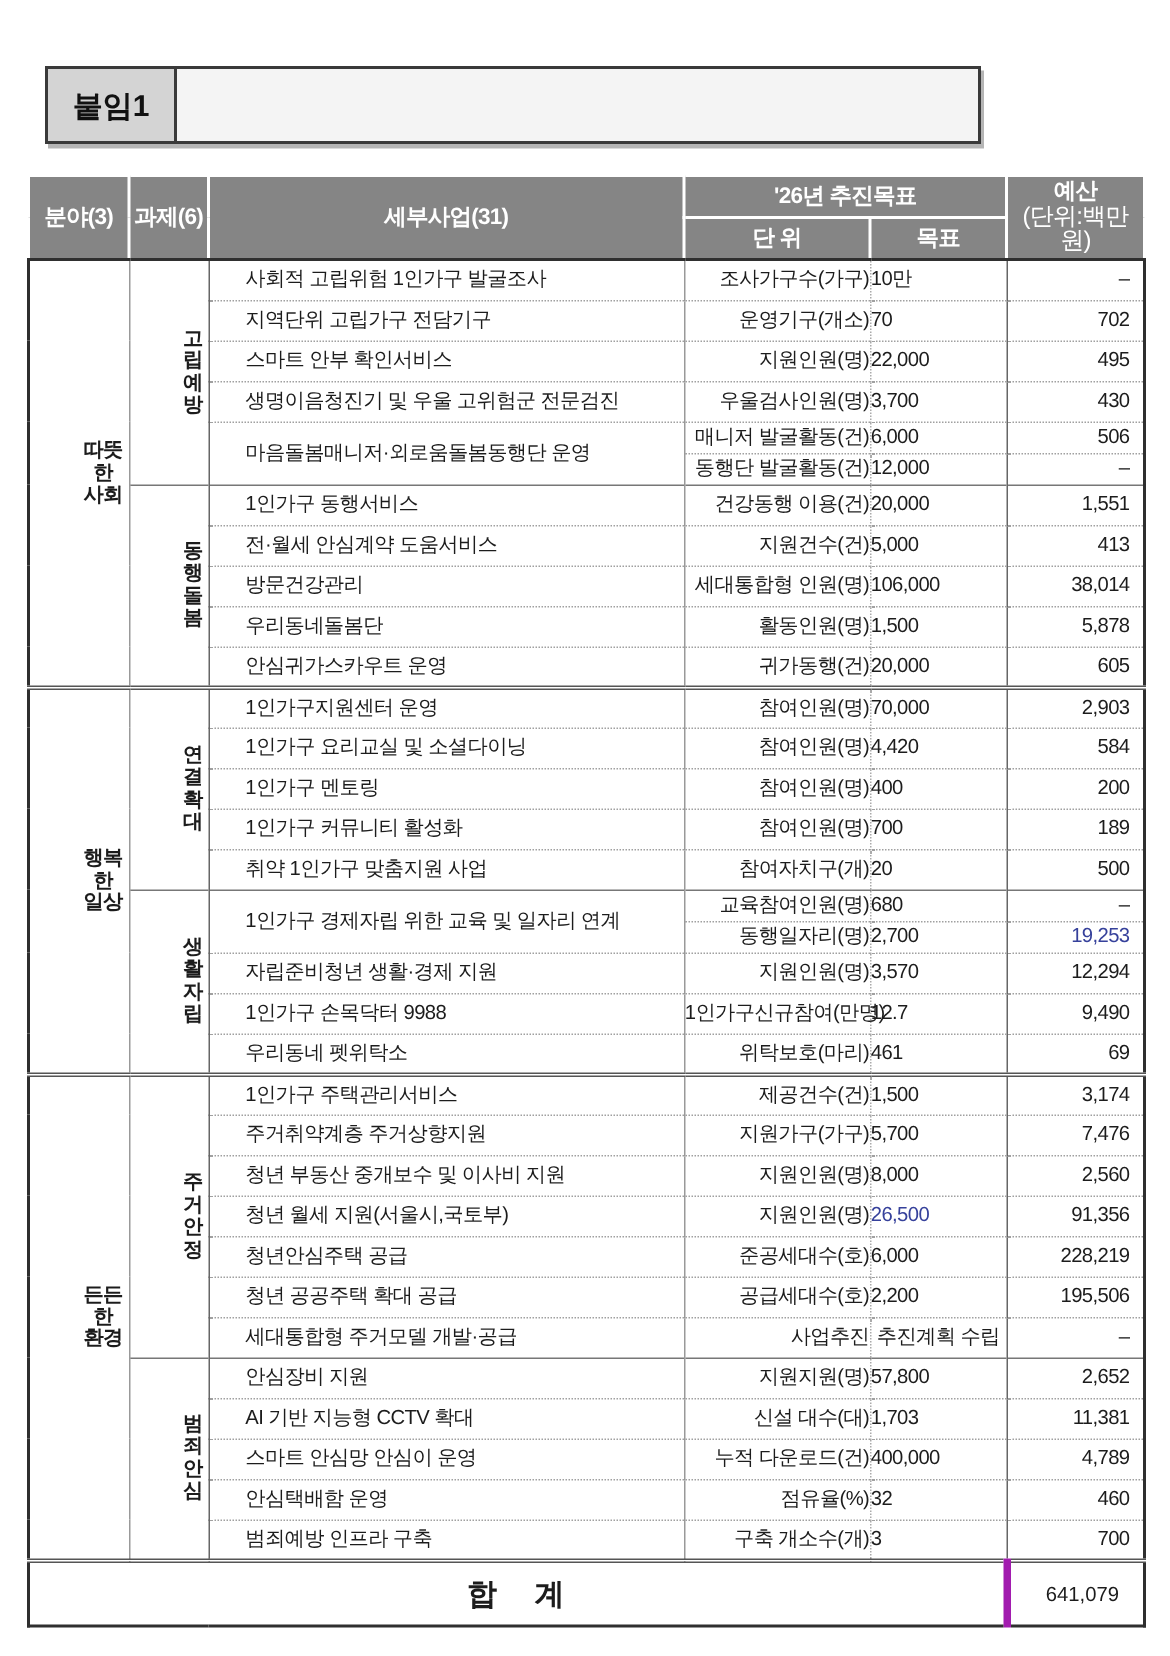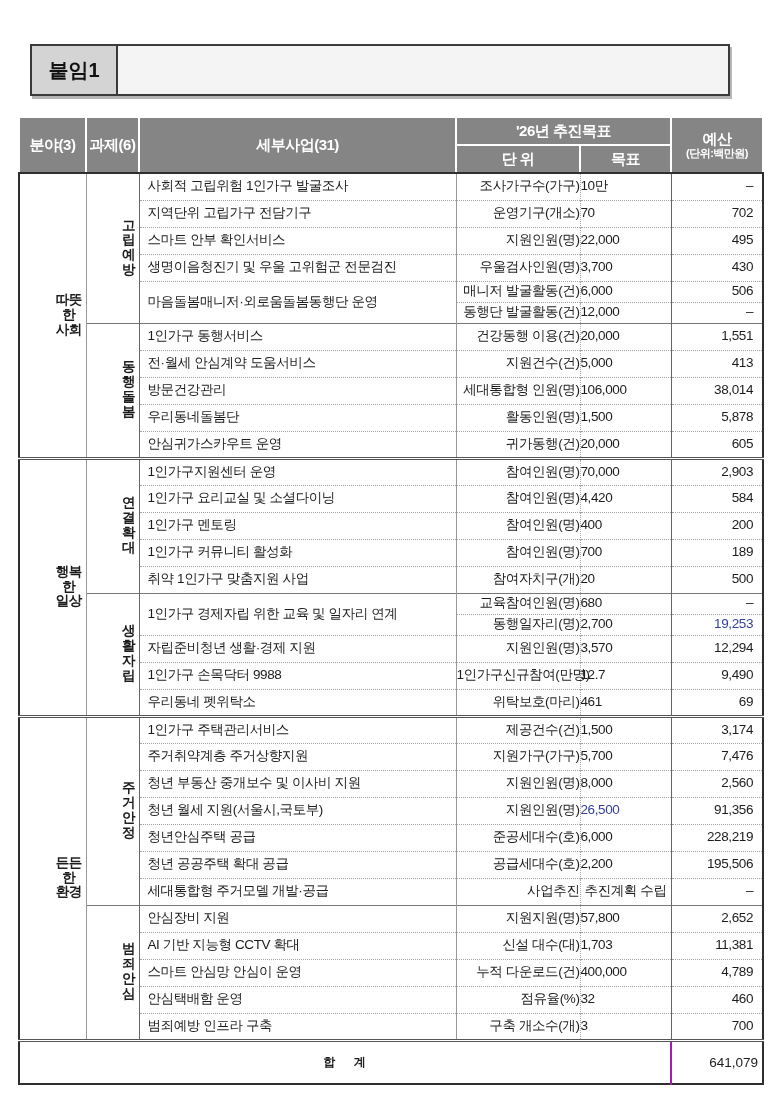--- a/index.html
+++ b/index.html
@@ -2,21 +2,21 @@
 <html style="--header-bg: #858585; --blue: #36419b;"><head>
 <meta charset="utf-8">
 <style>
   * { margin:0; padding:0; box-sizing:border-box; }
   html,body { width:780px; background:#ffffff; font-family:"Liberation Sans","DejaVu Sans",sans-serif; color:#1c1c1c; }
   body { height:1104px; overflow:hidden; }
 
   
   .title-bar {
     margin:44px 30px 20px 30px;
-    width:700px; height:52px;
+    width:624px; height:52px;
     border:2px solid #3a3a3a;
     background:#f4f4f4;
     display:flex; align-items:stretch;
     box-shadow:2px 3px 0 #b5b5b5;
   }
   .tag-box {
     width:86px; background:#d4d4d4;
     border-right:2px solid #3a3a3a;
     display:flex; align-items:center; justify-content:center;
     font-size:20px; font-weight:bold; color:#111;
@@ -35,46 +35,46 @@
     border:2px solid #2f2f2f;
   }
   thead th {
     background:var(--header-bg,#858585);
     color:#fff; font-weight:bold; font-size:15px;
     border:2px solid #fff;
     height:28px; line-height:1.05;
     letter-spacing:-0.5px;
   }
   thead th.hb { border-bottom:2px solid #2f2f2f; }
-  thead .budget-sub { display:block; font-size:11px; font-weight:bold; margin-top:1px; letter-spacing:-0.5px; }
+  thead .budget-sub { display:block; font-size:16px; font-weight:normal; margin-top:1px; letter-spacing:-0.5px; }
 
   tbody.main td { height:27px; font-size:13.5px; letter-spacing:-0.4px; line-height:1.1; }
   tbody.main tr.half td { height:21px; }
 
   td.c-field, td.c-task {
     text-align:center; font-weight:bold; font-size:15px;
     white-space:pre-line; line-height:1.3; letter-spacing:-0.5px;padding-left:32px;
   }
   td.c-field { border-right:1px solid #999; }
   td.c-task  { border-right:1px solid #666; }
-  td.c-project { text-align:left; padding-left:8px; border-right:1px solid #999; }
+  td.c-project { text-align:left; padding-left:24px; border-right:1px solid #999; }
   td.c-unit { text-align:right; font-size:12.5px; letter-spacing:-0.7px; border-right:1px dotted #aaa; white-space:nowrap; }
   td.c-goal { text-align:left; padding-right:12px; border-right:1px solid #666; }
   td.c-goal.center { text-align:center; padding-right:0; }
   td.c-budget { text-align:right; padding-right:9px; }
   td.blue { color:var(--blue,#36419b); }
 
   tbody.main tr.first td { border-top:none; }
   tbody.main tr.plain td, tbody.main tr.sub td { border-top:1px dotted #a0a0a0; }
   tbody.main tr.group-start td { border-top:1.5px solid #777; }
   tbody.main tr.section-start td { border-top:3px double #555; }
 
   tbody.totalbody td { border-top:3px double #555; height:44px; }
-  td.total-label { text-align:center; font-weight:bold; font-size:12px; white-space:pre; letter-spacing:1px; border-right:2px solid #a21caf; }
-  td.total-budget { text-align:right; padding-right:4px; font-size:13.5px; }
+  td.total-label { text-align:center; font-weight:bold; font-size:20px; white-space:pre; letter-spacing:1px; border-right:5px solid #a21caf;font-family:Liberation Serif, serif; }
+  td.total-budget { text-align:right; padding-right:16px; font-size:13.5px; }
 </style>
 </head>
 <body>
 
 <div class="title-bar">
   <div class="tag-box">붙임1</div>
 </div>
 
 <table class="plan">
   <colgroup>

